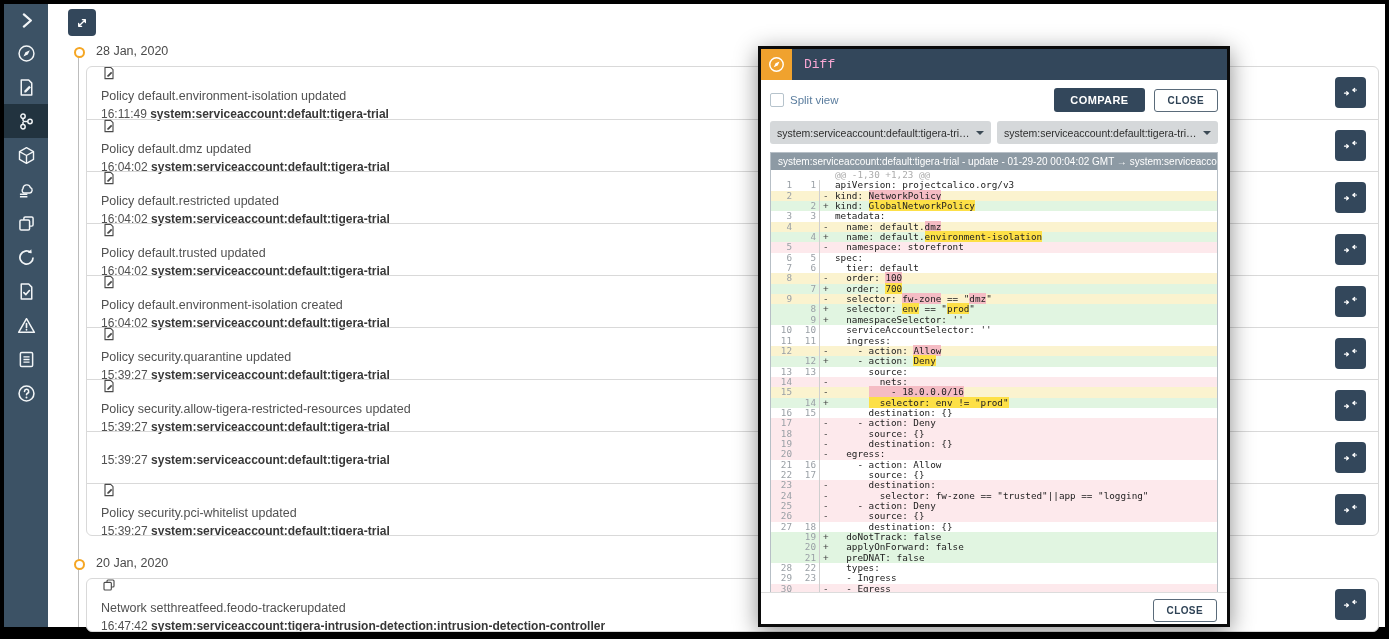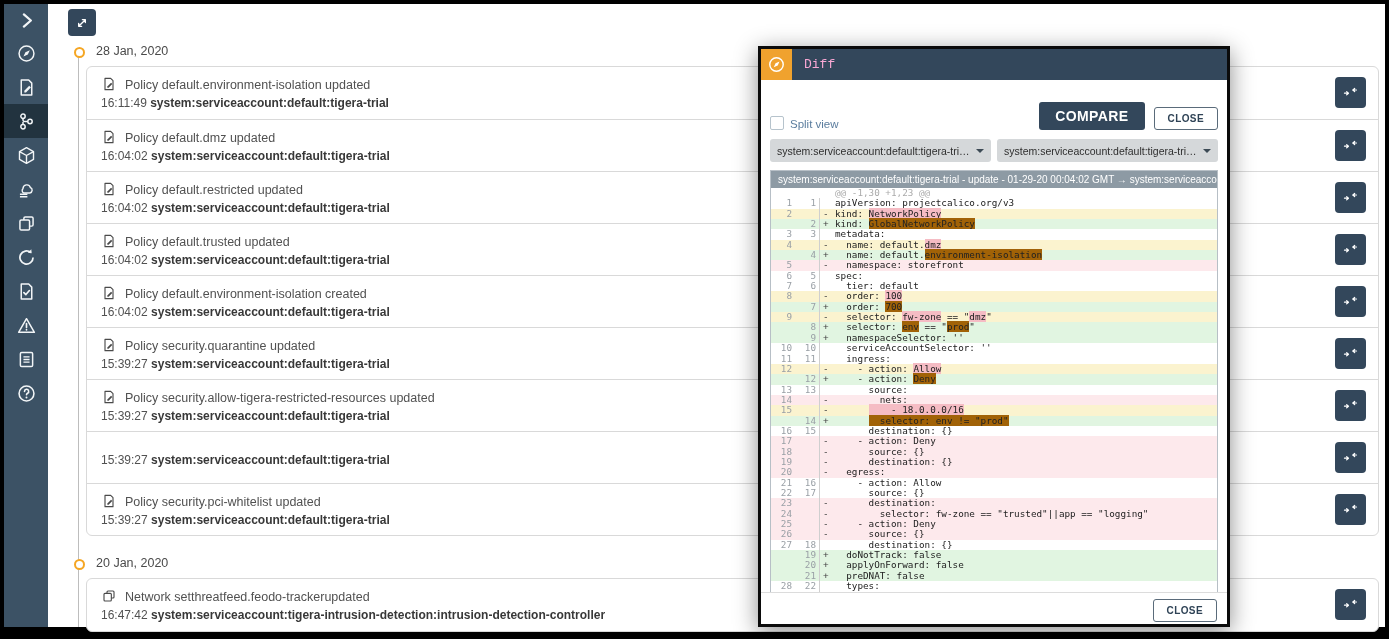--- a/index.html
+++ b/index.html
@@ -22,59 +22,59 @@
   .expand-btn svg{width:16px;height:16px;}
   .timeline-line{position:absolute;left:30px;top:44px;bottom:0;width:1px;background:#bdbdbd;}
   .feed{position:absolute;left:26px;top:34px;right:6px;}
   .date-row{display:flex;align-items:flex-end;height:20px;margin-bottom:8px;}
   .date-dot{width:7px;height:7px;border:2px solid #f5a623;border-radius:50%;background:#fff;flex-shrink:0;}
   .date-label{margin-left:11px;font-size:12.5px;color:#4a4a4a;}
   .event-card{margin-left:12px;border:1px solid #d9d9d9;border-radius:6px;background:#fff;overflow:hidden;}
   .event-card + .date-row{margin-top:14px;}
   .event-row{position:relative;height:52px;display:flex;flex-direction:column;justify-content:center;padding-left:14px;box-sizing:border-box;}
   .event-row + .event-row{border-top:1px solid #d9d9d9;}
-  .ev-line1{display:flex;align-items:flex-end;gap:8px;font-size:12.5px;color:#515151;}
+  .ev-line1{display:flex;align-items:flex-start;gap:8px;font-size:12.5px;color:#515151;flex-direction:column;}
   .ev-line1 svg{width:16px;height:16px;color:#4a4a4a;flex-shrink:0;}
   .ev-line2{margin-top:4px;font-size:12px;color:#515151;}
   .ev-line2 b{color:#383838;font-weight:700;margin-top:12px;}
   .compare-btn{position:absolute;right:12px;top:10px;width:31px;height:31px;background:#33475b;border:0;border-radius:4px;display:flex;align-items:center;justify-content:center;color:#fff;cursor:pointer;}
   .compare-btn svg{width:17px;height:17px;}
 
   
   .modal{position:absolute;left:758px;top:46px;width:466px;height:575px;background:#fff;border:3px solid #0b0b0b;box-shadow:0 5px 22px rgba(0,0,0,.45);box-sizing:content-box;}
   .m-header{height:31px;background:#33475b;display:flex;align-items:center;}
   .m-logo{width:31px;height:31px;background:#f0a22e;display:flex;align-items:center;justify-content:center;color:#fff;flex-shrink:0;}
   .m-logo svg{width:19px;height:19px;}
   .m-title{color:#f9a8d4;font-size:13px;margin-left:12px;font-family:Liberation Mono, monospace;}
   .m-body{position:relative;padding:8px 9px 0 9px;}
-  .controls{display:flex;align-items:flex-end;margin-top:18px;height:24px;}
+  .controls{display:flex;align-items:center;margin-top:0;height:24px;}
   .chk{width:12px;height:12px;border:1px solid #b6c3cc;border-radius:2px;background:#fff;margin-right:6px;cursor:pointer;}
   .split-label{color:#5b7d9e;font-size:11.5px;}
   .ctrl-spacer{flex:1;}
-  .btn-compare{background:#33475b;color:#fff;border:0;font-size:14px;font-weight:700;letter-spacing:.4px;padding:6px 16px;border-radius:3px;cursor:pointer;font-family:inherit;}
+  .btn-compare{background:#33475b;color:#fff;border:0;font-size:11px;font-weight:700;letter-spacing:.4px;padding:6px 16px;border-radius:3px;cursor:pointer;font-family:inherit;}
   .btn-close{background:#fff;color:#2f4356;border:1px solid #5a6b7a;font-size:10px;font-weight:700;letter-spacing:.4px;padding:5px 13px;border-radius:3px;margin-left:9px;cursor:pointer;font-family:inherit;}
   .selects{display:flex;gap:6px;margin-top:9px;}
   .select{flex:1;height:23px;background:#d5d8da;border-radius:3px;display:flex;align-items:center;padding:0 7px;font-size:10.5px;color:#2e2e2e;cursor:pointer;min-width:0;}
   .select .txt{white-space:nowrap;overflow:hidden;text-overflow:ellipsis;}
   .caret{margin-left:auto;width:0;height:0;border-top:4px solid #3c4a55;border-left:4px solid transparent;border-right:4px solid transparent;flex-shrink:0;padding-left:0;margin-left:4px;}
   .diff-box{margin-top:8px;border:1px solid #b7bfc6;}
   .diff-title{background:#8d9aa4;color:#fff;font-size:10px;padding:3px 7px;white-space:nowrap;overflow:hidden;}
   .diff-rows{font-family:"DejaVu Sans Mono",monospace;font-size:9.3px;line-height:10.35px;color:#222;}
   .drow{display:flex;}
   .dnum{width:21px;text-align:right;padding-right:3px;color:#9aa0a6;flex-shrink:0;}
   .dmark{width:12px;border-left:1px solid #cfcfcf;padding-left:3px;color:#444;flex-shrink:0;}
   .dtext{white-space:pre;}
   .drow.ctx{background:#fff;}
   .drow.del{background:#fde9ec;}
   .drow.delmod{background:#fbf3cf;}
   .drow.add,.drow.addmod{background:#e1f5e1;}
   .drow.hunk{background:#fff;color:#ababab;}
   .drow.hunk .dmark{border-left-color:transparent;}
   .drow.del .hl,.drow.delmod .hl{background:#f5bcc4;}
-  .drow.add .hl,.drow.addmod .hl{background:#a16207;}
+  .drow.add .hl,.drow.addmod .hl{background:#fde047;}
   .m-footer{position:absolute;left:0;right:0;bottom:0;height:31px;border-top:1px solid #dcdcdc;background:#fff;}
   .m-footer .btn-close{position:absolute;right:10px;top:6px;margin-left:0;}
 </style>
 </head>
 <body>
 
 <div class="screen">
   <nav class="sidebar" id="sidebar">
       <div class="side-item">
         <svg viewBox="0 0 24 24">

